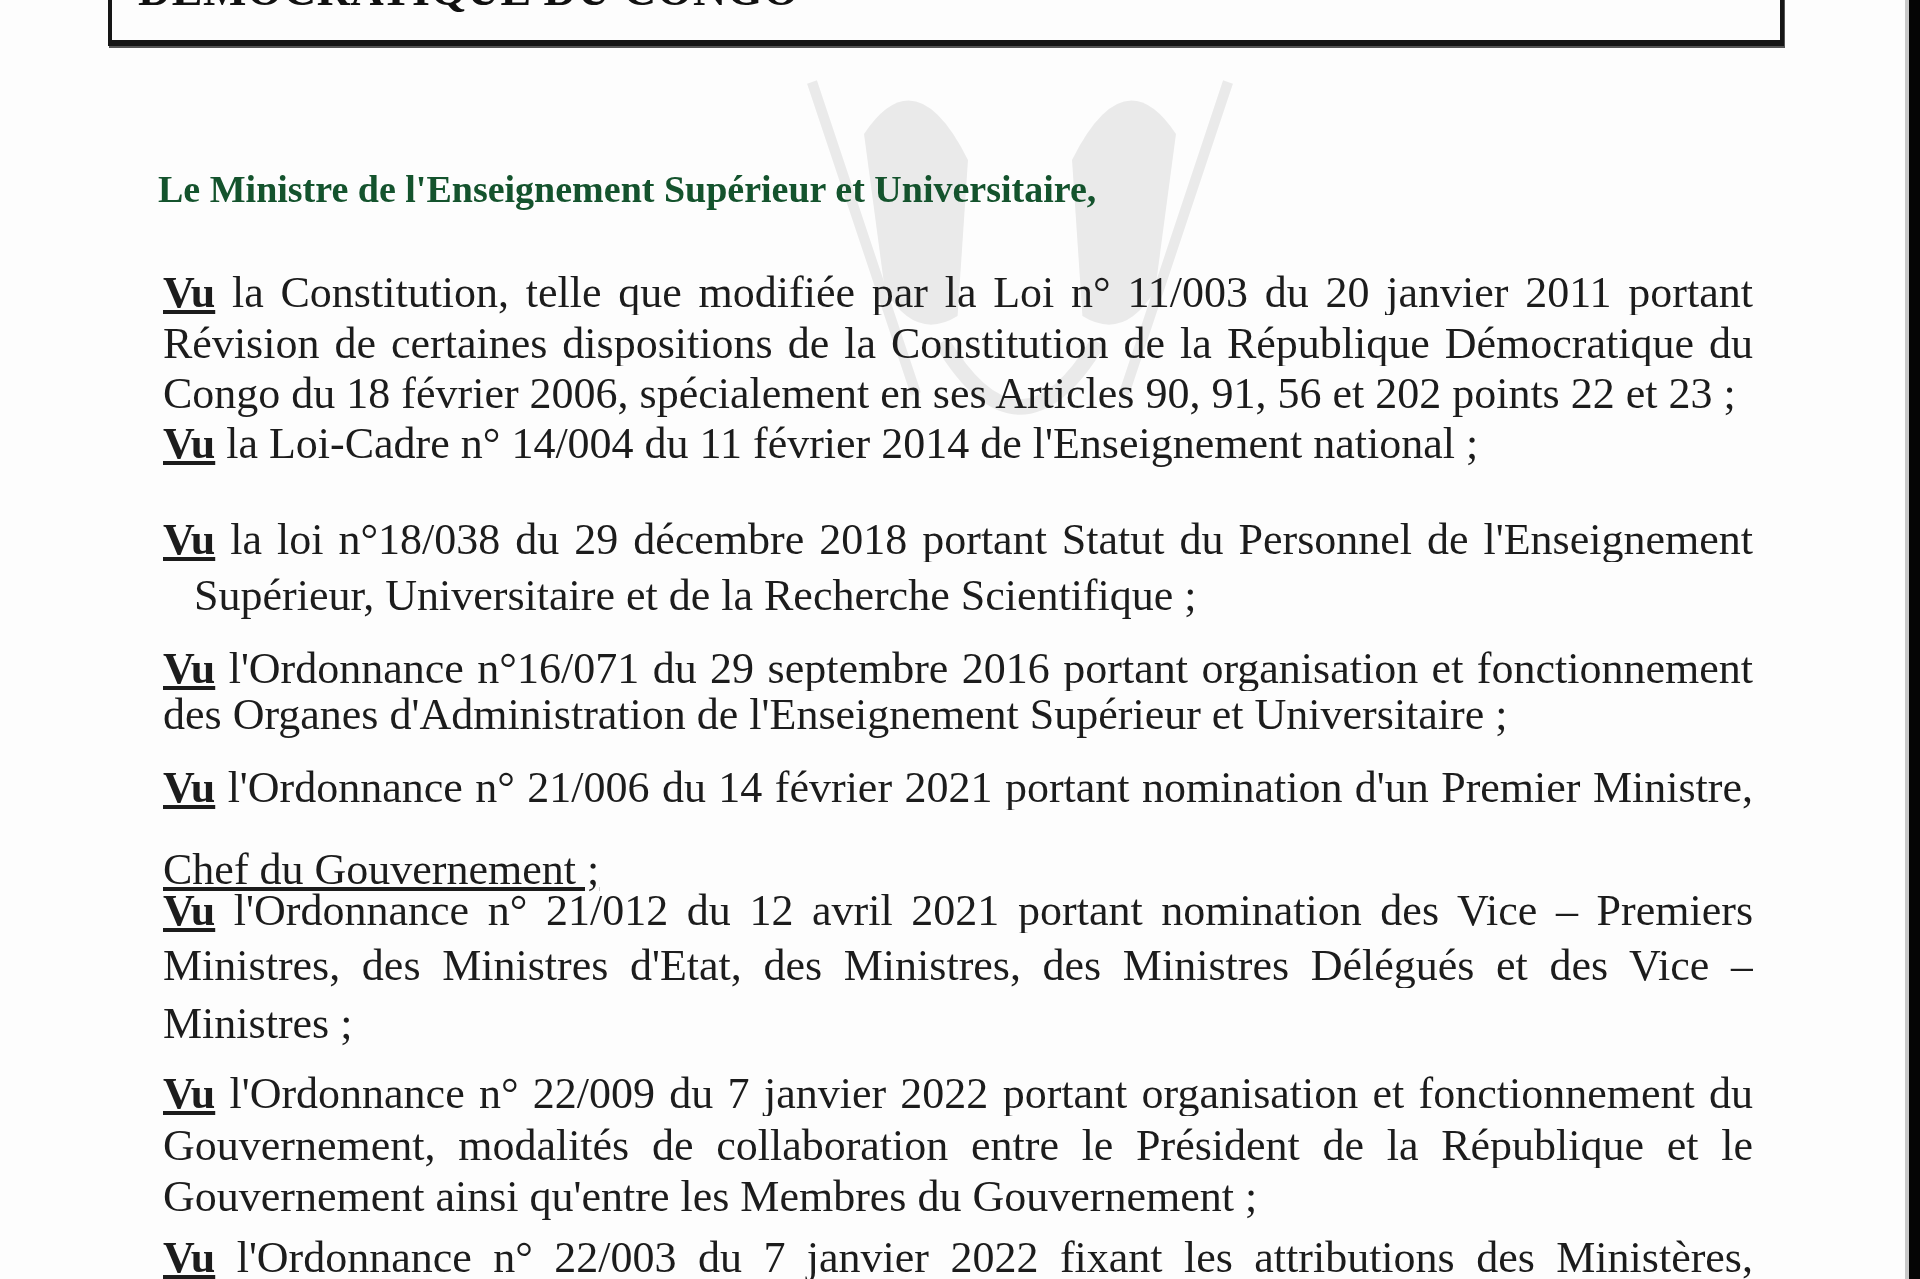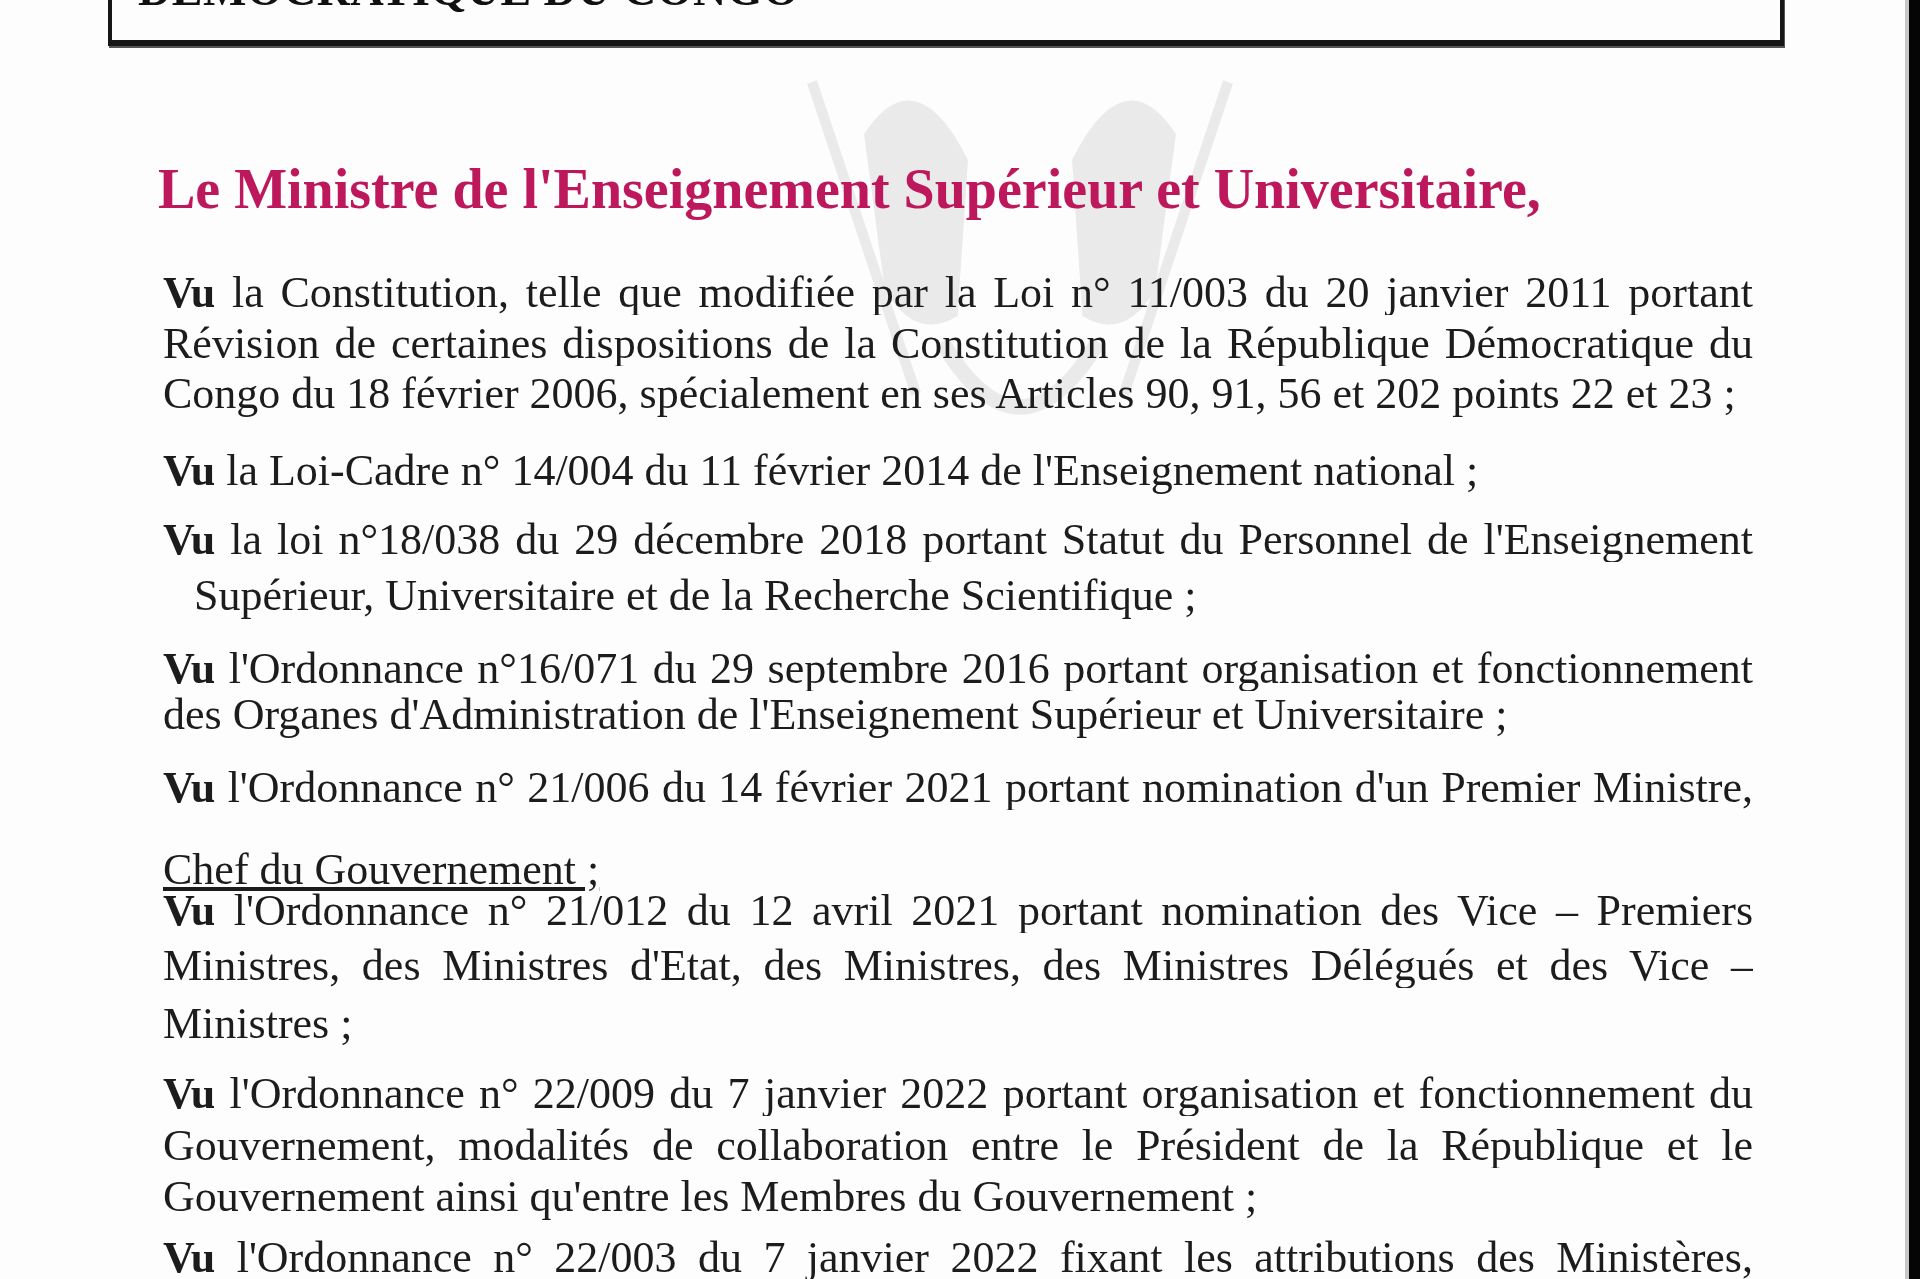--- a/index.html
+++ b/index.html
@@ -29,25 +29,25 @@
   .watermark { position:absolute; left:760px; top:30px; width:520px; height:520px; opacity:0.07; pointer-events:none; }
 
   .line {
     position:absolute; left:163px; width:1590px;
     font-size:44px; line-height:44px; height:44px;
     white-space:nowrap; overflow:visible;
     text-align:justify; text-align-last:justify;
     color:#1c1c1c;
   }
   .line.last { text-align-last:left; }
-  .line .vu { font-weight:bold; }
+  .line .vu { font-weight:bold;text-decoration:underline; }
   .heading {
     position:absolute; left:158px;
-    font-size:56px; font-weight:bold; line-height:46px; height:46px;
-    white-space:nowrap; color:#be185d;
+    font-size:38px; font-weight:bold; line-height:46px; height:46px;
+    white-space:nowrap; color:#14532d;
   }
 </style>
 </head>
 <body>
 
 <div class="page"></div>
 
 <svg class="watermark" viewBox="0 0 100 100">
   <path d="M20 20 Q30 5 40 25 L38 55 Q30 60 24 50 Z" fill="#000"></path>
   <path d="M80 20 Q70 5 60 25 L62 55 Q70 60 76 50 Z" fill="#000"></path>
@@ -58,21 +58,21 @@
 
 <div class="header-box"></div>
 <div class="header-title">DÉMOCRATIQUE DU CONGO</div>
 
 <div class="heading" style="top:166px;">Le Ministre de l'Enseignement Supérieur et Universitaire,</div>
 
 <div class="line" style="top: 271px; white-space: normal; overflow: hidden;"><span class="vu">Vu</span><span> la Constitution, telle que modifiée par la Loi n° 11/003 du 20 janvier 2011 portant</span></div>
 <div class="line" style="top: 322px; white-space: normal; overflow: hidden;">Révision de certaines dispositions de la Constitution de la République Démocratique du</div>
 <div class="line last" style="top:372px;">Congo du 18 février 2006, spécialement en ses Articles 90, 91, 56 et 202 points 22 et 23 ;</div>
 
-<div class="line last" style="top:449px;"><span class="vu">Vu</span><span> la Loi-Cadre n° 14/004 du 11 février 2014 de l'Enseignement national ;</span></div>
+<div class="line last" style="top:422px;"><span class="vu">Vu</span><span> la Loi-Cadre n° 14/004 du 11 février 2014 de l'Enseignement national ;</span></div>
 
 <div class="line" style="top: 518px; white-space: normal; overflow: hidden;"><span class="vu">Vu</span><span> la loi n°18/038 du 29 décembre 2018 portant Statut du Personnel de l'Enseignement</span></div>
 <div class="line last" style="top:574px;margin-left:31px;">Supérieur, Universitaire et de la Recherche Scientifique ;</div>
 
 <div class="line" style="top: 647px; white-space: normal; overflow: hidden;"><span class="vu">Vu</span><span> l'Ordonnance n°16/071 du 29 septembre 2016 portant organisation et fonctionnement</span></div>
 <div class="line last" style="top:693px;">des Organes d'Administration de l'Enseignement Supérieur et Universitaire ;</div>
 
 <div class="line" style="top: 766px; white-space: normal; overflow: hidden;"><span class="vu">Vu</span><span> l'Ordonnance n° 21/006 du 14 février 2021 portant nomination d'un Premier Ministre,</span></div>
 <div class="line last" style="top:848px;text-decoration:underline;">Chef du Gouvernement ;</div>
 

